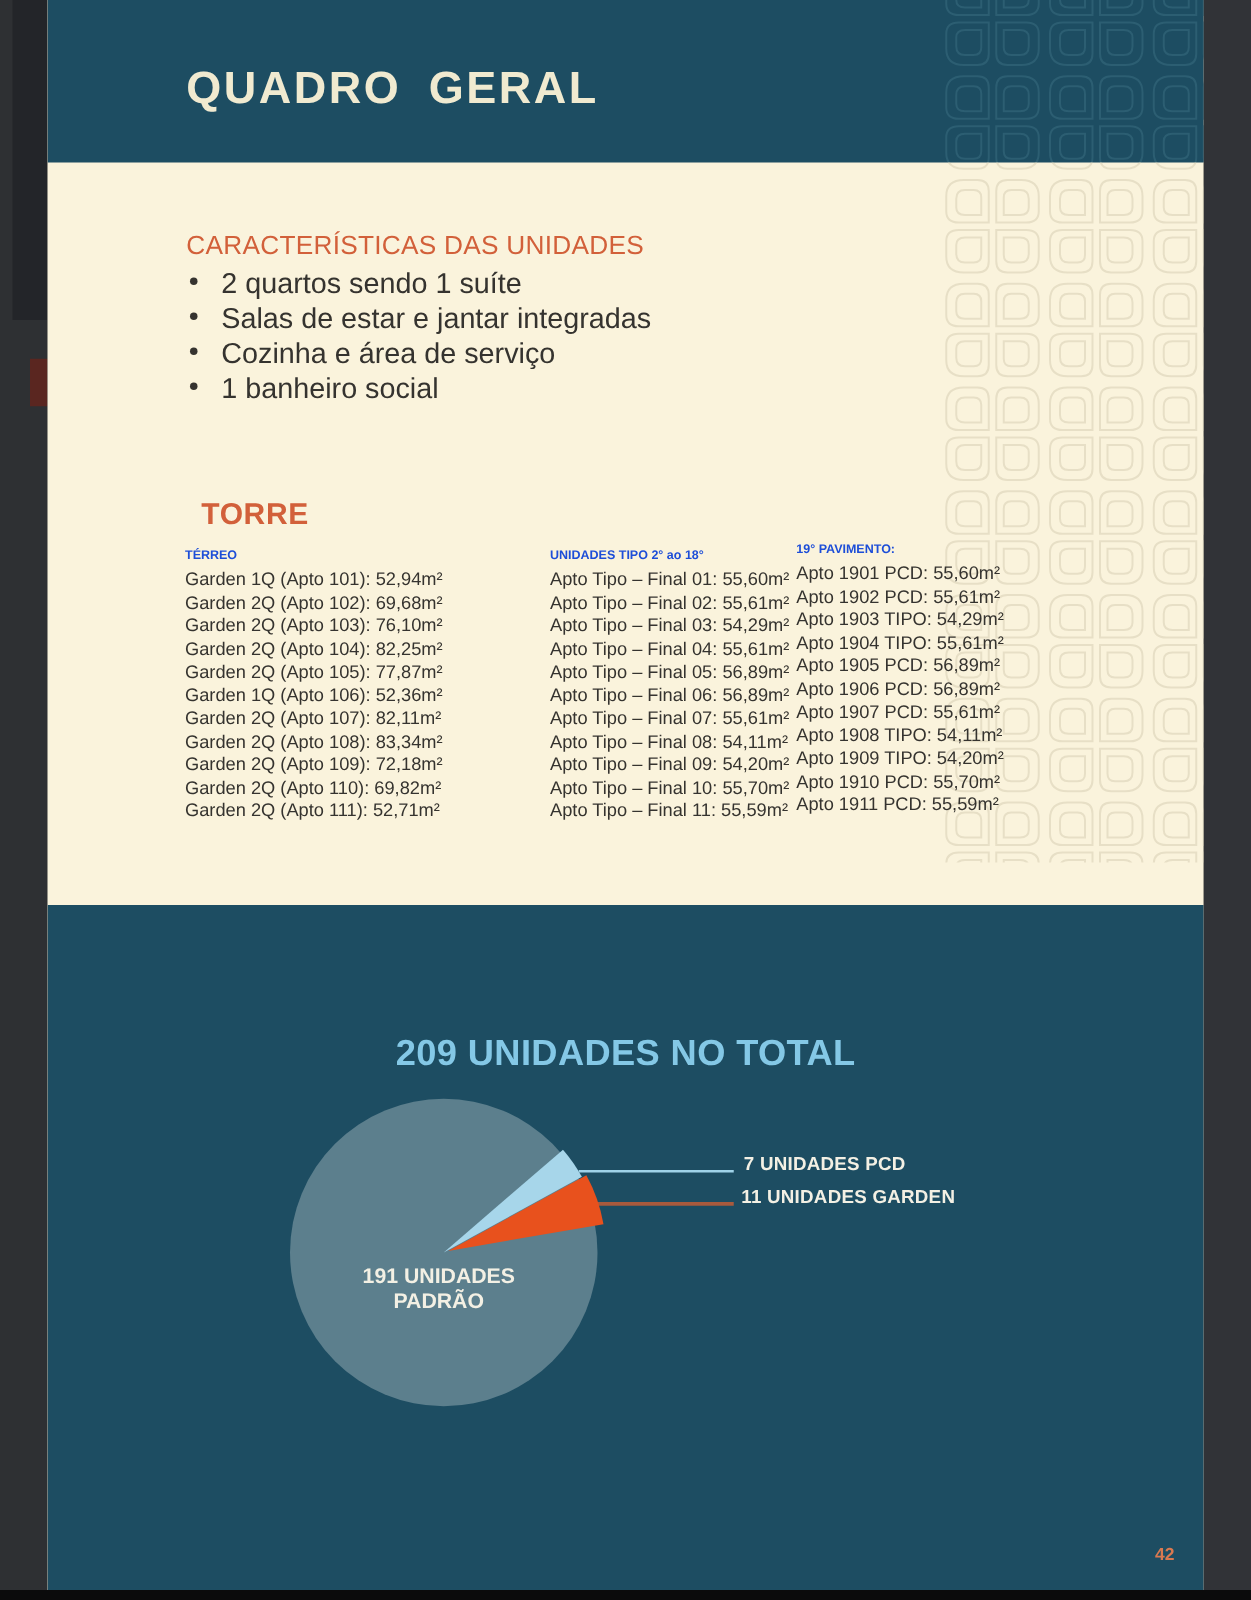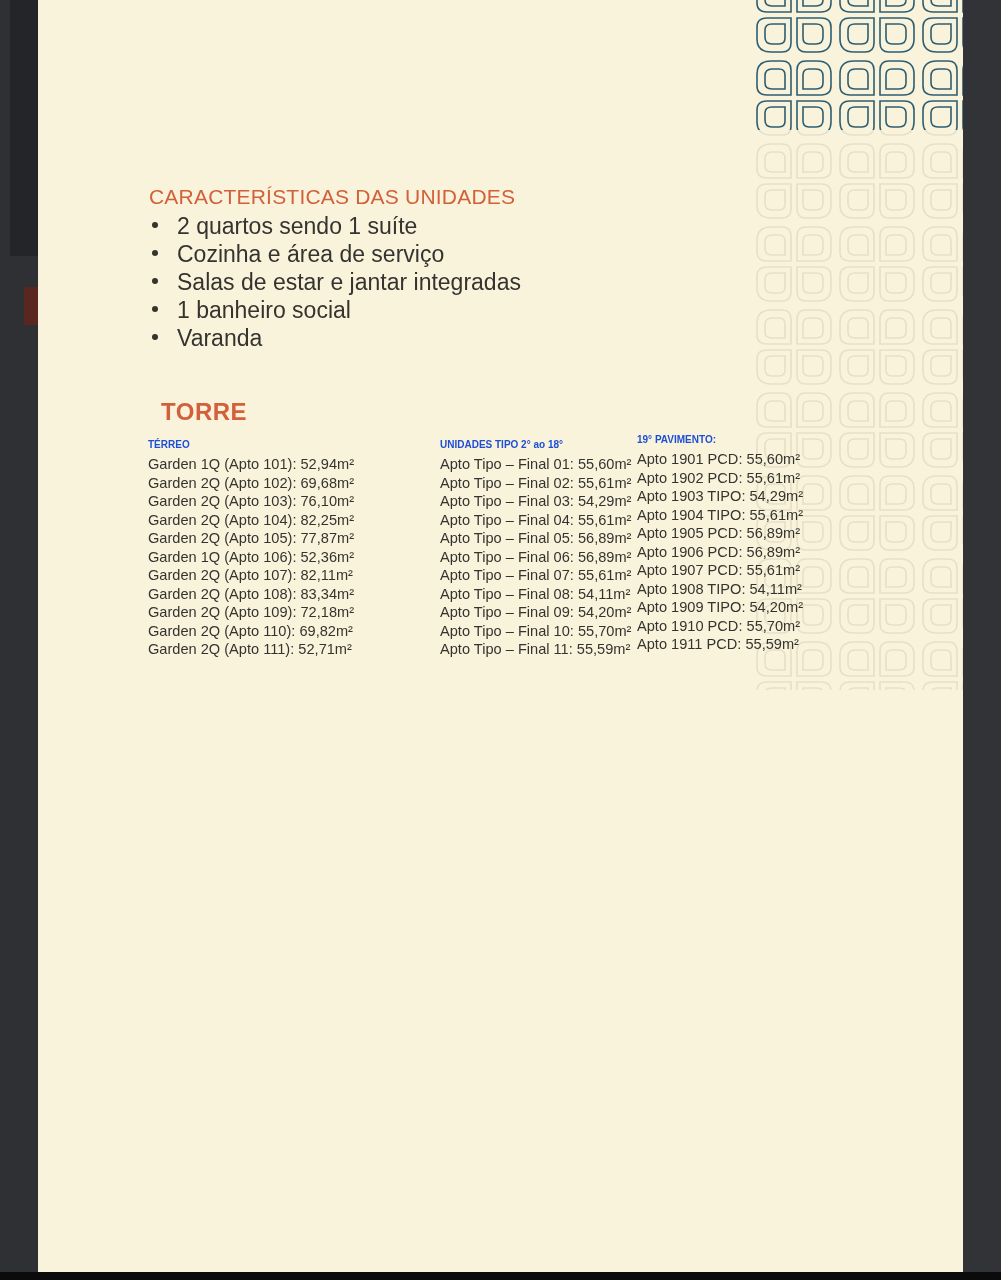--- a/index.html
+++ b/index.html
@@ -92,20 +92,23 @@
 
 <div class="stage">
 
   <div class="left-strip">
     <div class="left-inner-window"></div>
     <div class="left-red-thumb"></div>
   </div>
 
   <div class="page">
 
+    <div class="page-header">
+      <h1 class="page-title">QUADRO GERAL</h1>
+    </div>
 
     <svg id="pattern-header" class="pattern-svg" width="211" height="130">
         <use href="#flower-motif" x="2" y="-25"></use>
         <use href="#flower-motif" x="2" y="58"></use>
         <use href="#flower-motif" x="85" y="-25"></use>
         <use href="#flower-motif" x="85" y="58"></use>
         <use href="#flower-motif" x="168" y="-25"></use>
         <use href="#flower-motif" x="168" y="58"></use>
       </svg>
     <svg id="pattern-cream" class="pattern-svg" width="211" height="560">
@@ -139,37 +142,33 @@
 
     <ul class="feature-list">
 
         <li>
           <span class="bullet"></span>
           <span>2 quartos sendo 1 suíte</span>
         </li>
 
         <li>
           <span class="bullet"></span>
+          <span>Salas de estar e jantar integradas</span>
+        </li>
+
+        <li>
+          <span class="bullet"></span>
           <span>Cozinha e área de serviço</span>
         </li>
 
         <li>
           <span class="bullet"></span>
-          <span>Salas de estar e jantar integradas</span>
-        </li>
-
-        <li>
-          <span class="bullet"></span>
           <span>1 banheiro social</span>
         </li>
 
-        <li>
-          <span class="bullet"></span>
-          <span>Varanda</span>
-        </li>
       </ul>
 
     <h2 class="torre-heading">TORRE</h2>
 
     <div class="col col-terreo">
       <div class="col-h">TÉRREO</div>
       <div>
 
       <div class="unit-row">Garden 1Q (Apto 101): 52,94m²</div>
           <div class="unit-row">Garden 2Q (Apto 102): 69,68m²</div>
@@ -214,18 +213,35 @@
           <div class="unit-row">Apto 1905 PCD: 56,89m²</div>
           <div class="unit-row">Apto 1906 PCD: 56,89m²</div>
           <div class="unit-row">Apto 1907 PCD: 55,61m²</div>
           <div class="unit-row">Apto 1908 TIPO: 54,11m²</div>
           <div class="unit-row">Apto 1909 TIPO: 54,20m²</div>
           <div class="unit-row">Apto 1910 PCD: 55,70m²</div>
           <div class="unit-row">Apto 1911 PCD: 55,59m²</div>
         </div>
     </div>
 
+    <div class="summary">
+      <h2 class="summary-title">209 UNIDADES NO TOTAL</h2>
+
+      <svg id="pie-svg" width="925" height="548">
+        <circle id="pie-base" cx="317" cy="278" r="123"></circle>
+        <line id="leader-pcd" x1="425" y1="213" x2="549" y2="213"></line>
+        <line id="leader-garden" x1="437" y1="239" x2="549" y2="239"></line>
+        <path id="slice-pcd" d="M 317 278 L 412.4 195.7 A 126 126 0 0 1 427.5 217.4 Z"></path>
+        <path id="slice-garden" d="M 320.6 276.7 L 431.1 216.1 A 126 126 0 0 1 444.8 255.3 Z"></path>
+      </svg>
+
+      <div class="label-pcd">7 UNIDADES PCD</div>
+      <div class="label-garden">11 UNIDADES GARDEN</div>
+      <div class="label-padrao">191 UNIDADES PADRÃO</div>
+
+      <div class="page-number">42</div>
+    </div>
 
   </div>
 
   <div class="right-strip"></div>
   <div class="bottom-bar"></div>
 </div>
 
 </body></html>

